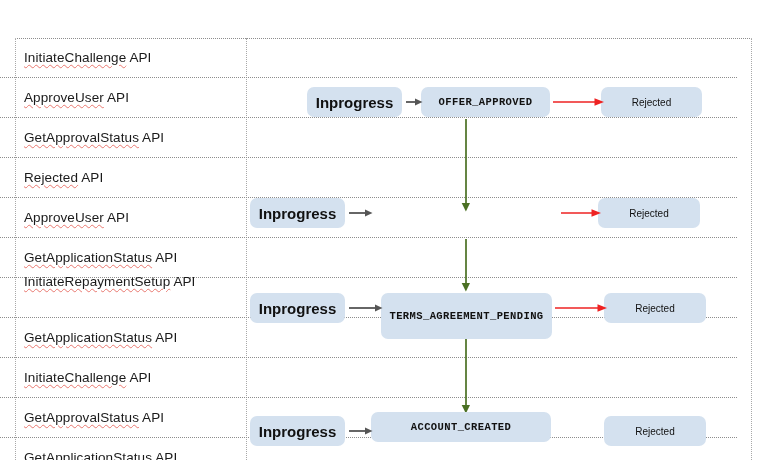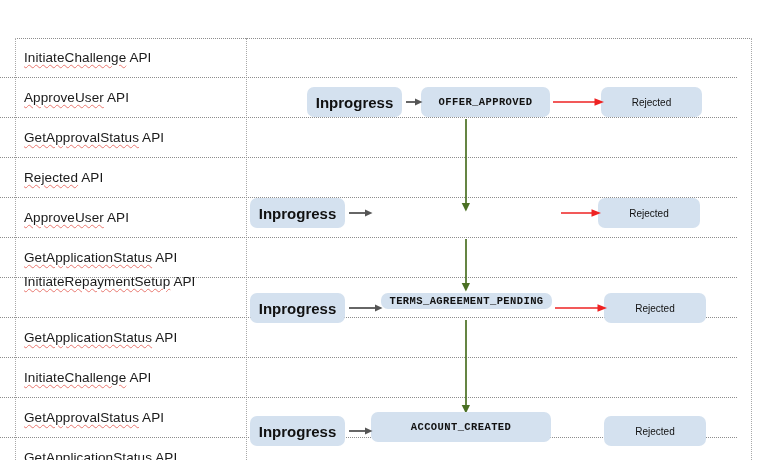--- a/index.html
+++ b/index.html
@@ -198,21 +198,21 @@
     </svg>
     <svg class="conn" style="left: 0px; top: 0px; width: 761px; height: 460px;">
       <defs>
         <marker id="rh4" markerWidth="11" markerHeight="10" refX="4" refY="4.5" orient="auto" markerUnits="userSpaceOnUse">
           <path d="M0.5,0.8 L10,4.5 L0.5,8.2 Z" fill="#ee2222"></path>
         </marker>
       </defs>
       <line x1="561" y1="178" x2="595" y2="178" stroke="#ee2222" stroke-width="1.6" marker-end="url(#rh4)"></line>
     </svg>
     <div class="nodebox inprogress" style="left: 250px; top: 258px; width: 95px; height: 30px;">Inprogress</div>
-    <div class="nodebox state" style="left: 381px; top: 258px; width: 171px; height: 16px;">TERMS_AGREEMENT_PENDING</div>
+    <div class="nodebox state" style="left: 381px; top: 258px; width: 171px; height: 46px;">TERMS_AGREEMENT_PENDING</div>
     <div class="nodebox rejected" style="left: 604px; top: 258px; width: 102px; height: 30px;">Rejected</div>
     <svg class="conn" style="left: 0px; top: 0px; width: 761px; height: 460px;">
       <defs>
         <marker id="gh6" markerWidth="9" markerHeight="9" refX="3.5" refY="4" orient="auto" markerUnits="userSpaceOnUse">
           <path d="M0.5,0.6 L8,4 L0.5,7.4 Z" fill="#555555"></path>
         </marker>
       </defs>
       <line x1="349" y1="273" x2="378" y2="273" stroke="#555555" stroke-width="1.8" marker-end="url(#gh6)"></line>
     </svg>
     <svg class="conn" style="left: 0px; top: 0px; width: 761px; height: 460px;">

